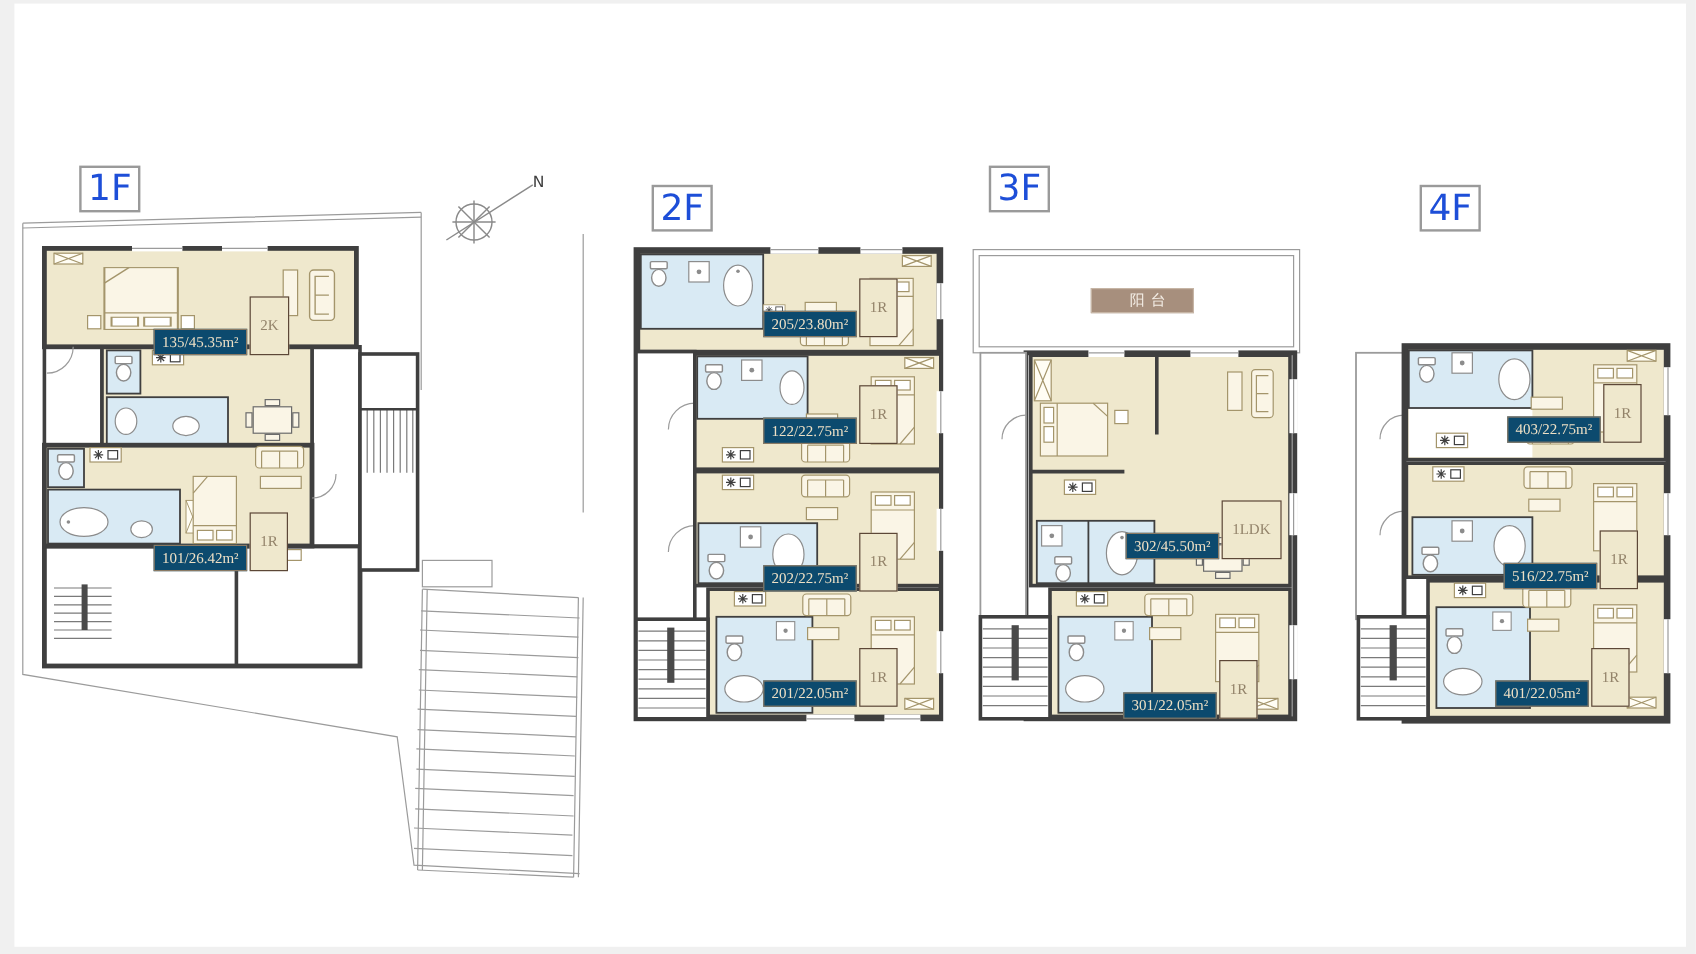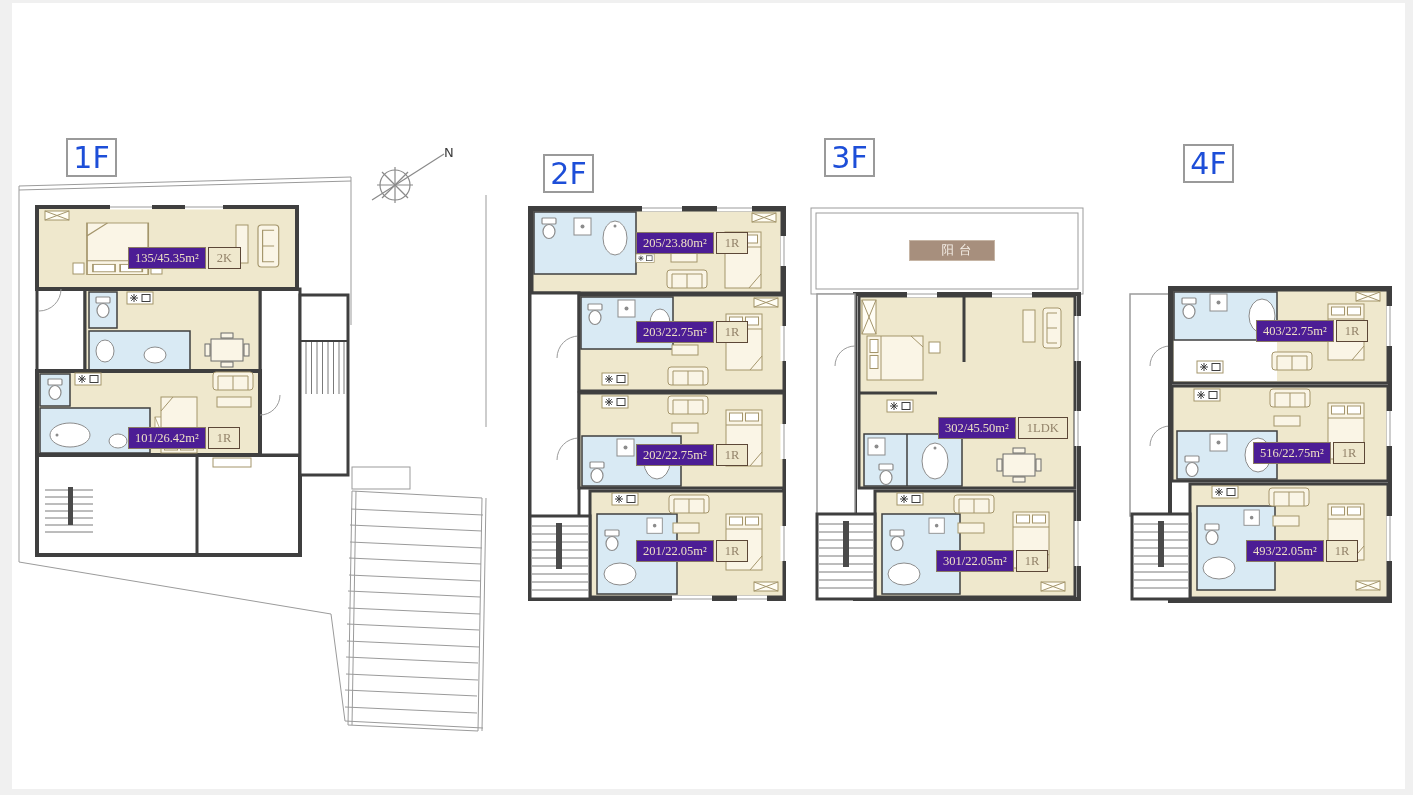--- a/index.html
+++ b/index.html
@@ -6,22 +6,22 @@
   #page{position:relative;width:1413px;height:795px;background:#ffffff;overflow:hidden;}
   .frame{position:absolute;background:#f0f0f0;z-index:10;}
   #page-title{position:absolute;left:74px;top:40px;font-size:43px;font-weight:bold;
     color:#262626;letter-spacing:5px;font-family:"Liberation Sans",sans-serif;z-index:4;}
   .floor-badge{position:absolute;min-width:41px;height:35px;padding:0 3px;border:2px solid #9a9a9a;
     background:#fff;color:#1d4ed8;font-size:30px;font-weight:500;display:flex;align-items:center;
     justify-content:center;font-family:"DejaVu Sans",sans-serif;z-index:4;}
   svg.plan{position:absolute;z-index:1;}
   .unit-tag{position:absolute;display:flex;align-items:stretch;font-family:"Liberation Serif",serif;
     font-size:12.5px;white-space:nowrap;z-index:5;line-height:1;}
-  .tag-dark{background:#4c1d95;color:#eee0c5;padding:4px 6px 3px 6px;border:1px solid #8a7a64;
-    display:flex;align-items:center;}
+  .tag-dark{background:#0c4a6e;color:#eee0c5;padding:4px 6px 3px 6px;border:1px solid #8a7a64;
+    display:flex;align-items:center;margin-top:27px;}
   .tag-type{background:#efe8cd;color:#93836a;border:1px solid #5c4737;padding:2px 8px;
     margin-left:2px;display:flex;align-items:center;text-align:right;}
   .balcony-tag{position:absolute;width:70px;height:19px;background:#a78f7d;border:1px solid #c6b5a5;
     color:#f4eee6;font-family:Liberation Serif, serif;font-size:12.5px;display:flex;align-items:center;
     justify-content:center;letter-spacing:5px;z-index:5;padding-left:14px;}
   .compass-n{position:absolute;font-size:13px;color:#3d3d3d;z-index:4;font-family:"DejaVu Sans",sans-serif;}
 </style>
 </head>
 <body>
 
@@ -29,21 +29,21 @@
 
   <div class="frame" style="left:0;top:0;width:12px;height:795px"></div>
   <div class="frame" style="left:0;top:0;width:1413px;height:3px"></div>
   <div class="frame" style="right:0;top:0;width:8px;height:795px"></div>
   <div class="frame" style="left:0;bottom:0;width:1413px;height:6px"></div>
 
 
   <div class="floor-badge" style="left:66px;top:138px">1F</div>
   <div class="floor-badge" style="left:543px;top:154px">2F</div>
   <div class="floor-badge" style="left:824px;top:138px">3F</div>
-  <div class="floor-badge" style="left:1183px;top:144px">4F</div>
+  <div class="floor-badge" style="left:1183px;top:154px">4F</div>
 
   <svg width="0" height="0" style="position:absolute" aria-hidden="true">
     <defs>
       <g id="i-toilet" stroke="#8c8c8c" fill="#fff" stroke-width="1.2">
         <rect x="0" y="0" width="14" height="6" rx="1"></rect>
         <ellipse cx="7" cy="13.5" rx="6" ry="7"></ellipse>
       </g>
       <g id="i-shower" stroke="#8c8c8c" fill="#fff" stroke-width="1">
         <rect x="0" y="0" width="17" height="17"></rect>
         <circle cx="8.5" cy="8.5" r="2" fill="#8c8c8c" stroke="none"></circle>
@@ -400,21 +400,21 @@
   <div class="unit-tag" style="left:128px;top:427px">
     <span class="tag-dark">101/26.42m²</span>
     <span class="tag-type">1R</span>
   </div>
 
   <div class="unit-tag" style="left:636px;top:232px">
     <span class="tag-dark">205/23.80m²</span>
     <span class="tag-type">1R</span>
   </div>
   <div class="unit-tag" style="left:636px;top:321px">
-    <span class="tag-dark">203/22.75m²</span>
+    <span class="tag-dark">122/22.75m²</span>
     <span class="tag-type">1R</span>
   </div>
   <div class="unit-tag" style="left:636px;top:444px">
     <span class="tag-dark">202/22.75m²</span>
     <span class="tag-type">1R</span>
   </div>
   <div class="unit-tag" style="left:636px;top:540px">
     <span class="tag-dark">201/22.05m²</span>
     <span class="tag-type">1R</span>
   </div>
@@ -431,17 +431,17 @@
 
   <div class="unit-tag" style="left:1256px;top:320px">
     <span class="tag-dark">403/22.75m²</span>
     <span class="tag-type">1R</span>
   </div>
   <div class="unit-tag" style="left:1253px;top:442px">
     <span class="tag-dark">516/22.75m²</span>
     <span class="tag-type">1R</span>
   </div>
   <div class="unit-tag" style="left:1246px;top:540px">
-    <span class="tag-dark">493/22.05m²</span>
+    <span class="tag-dark">401/22.05m²</span>
     <span class="tag-type">1R</span>
   </div>
 
 </div>
 
 </body></html>

